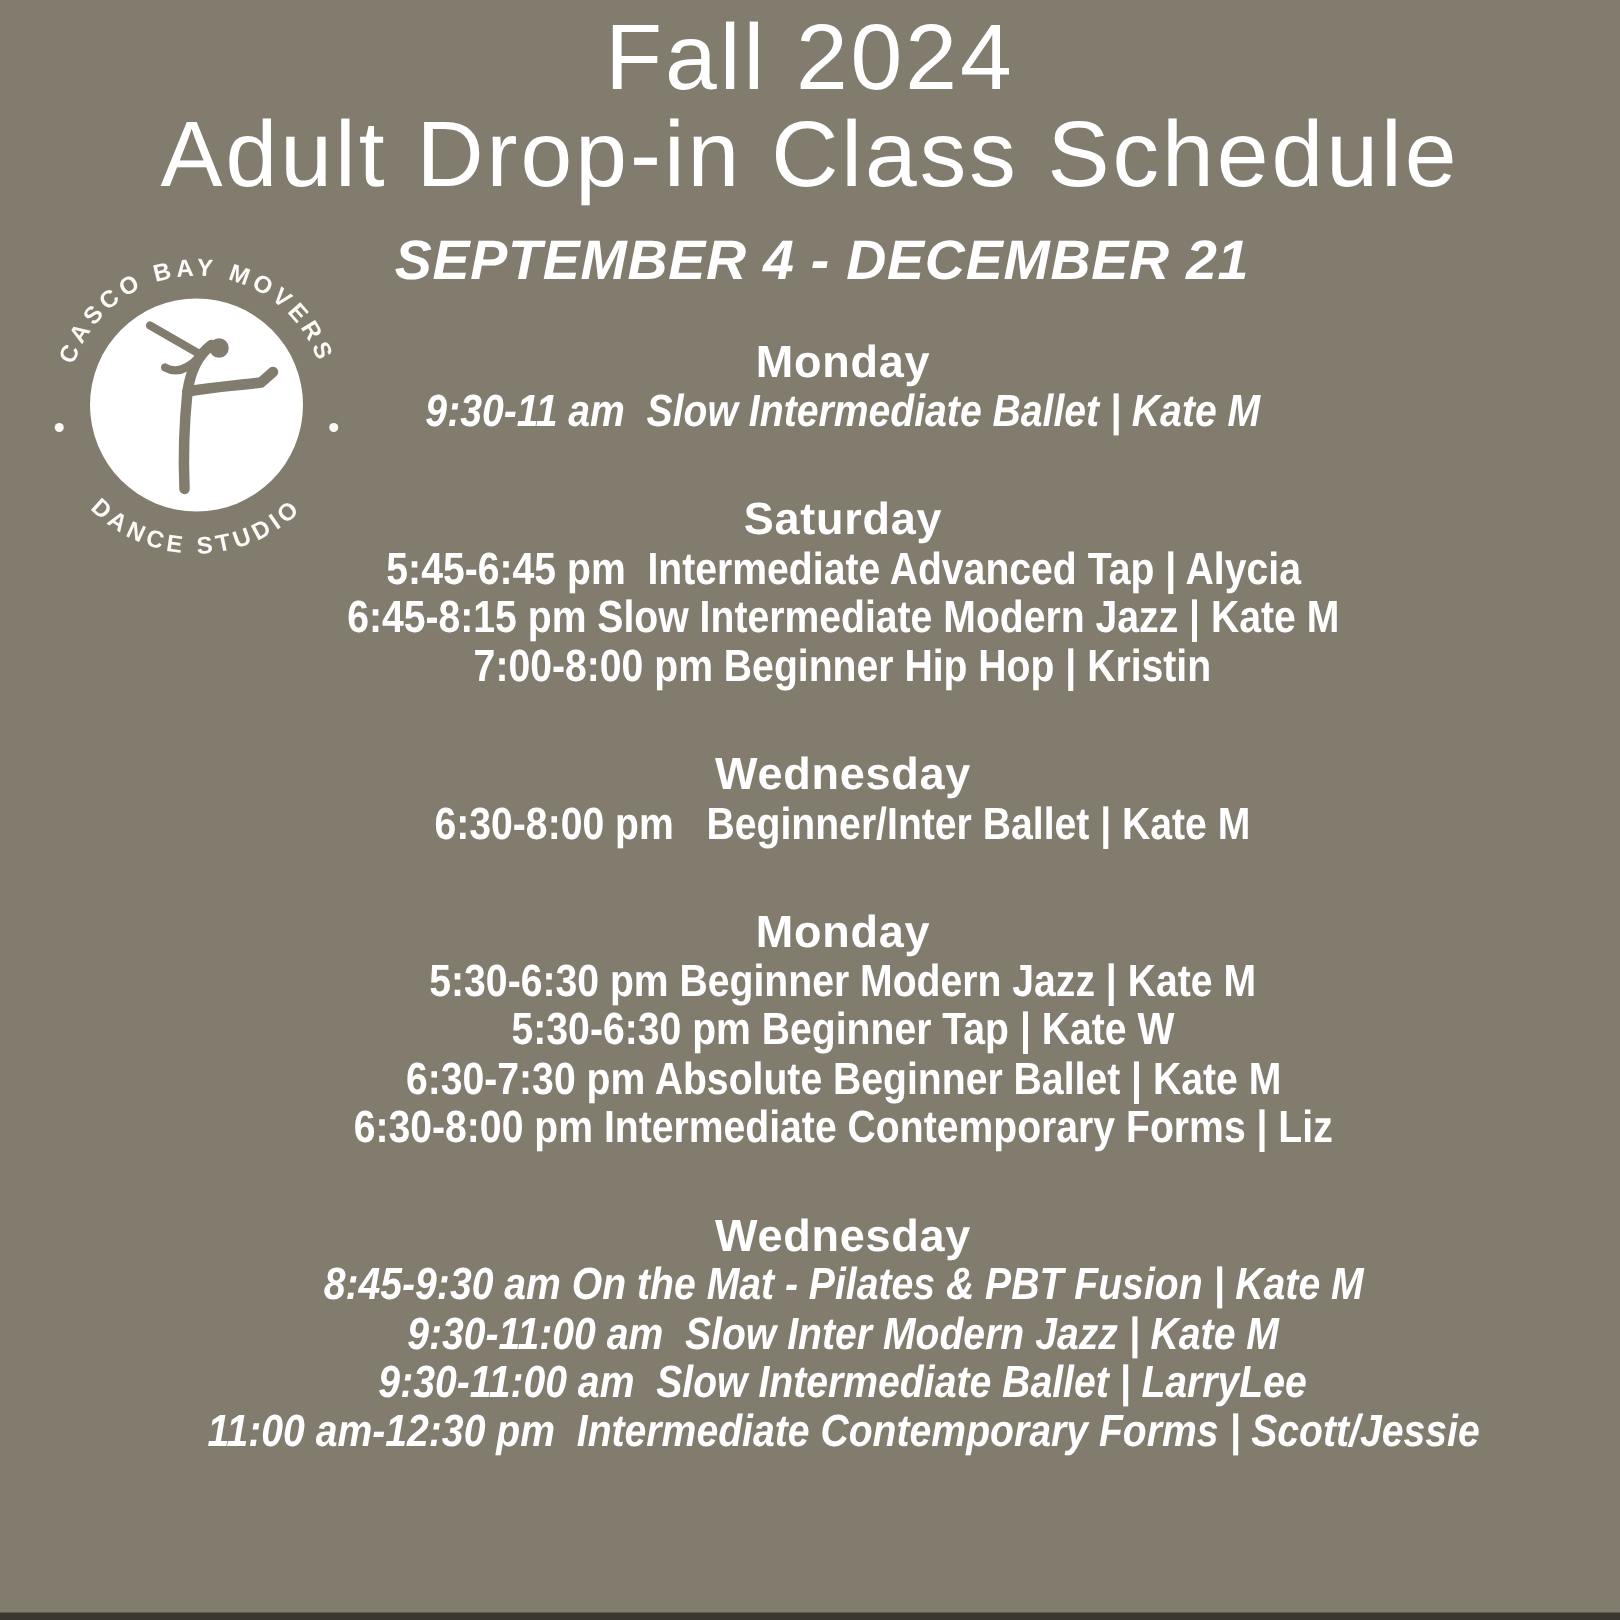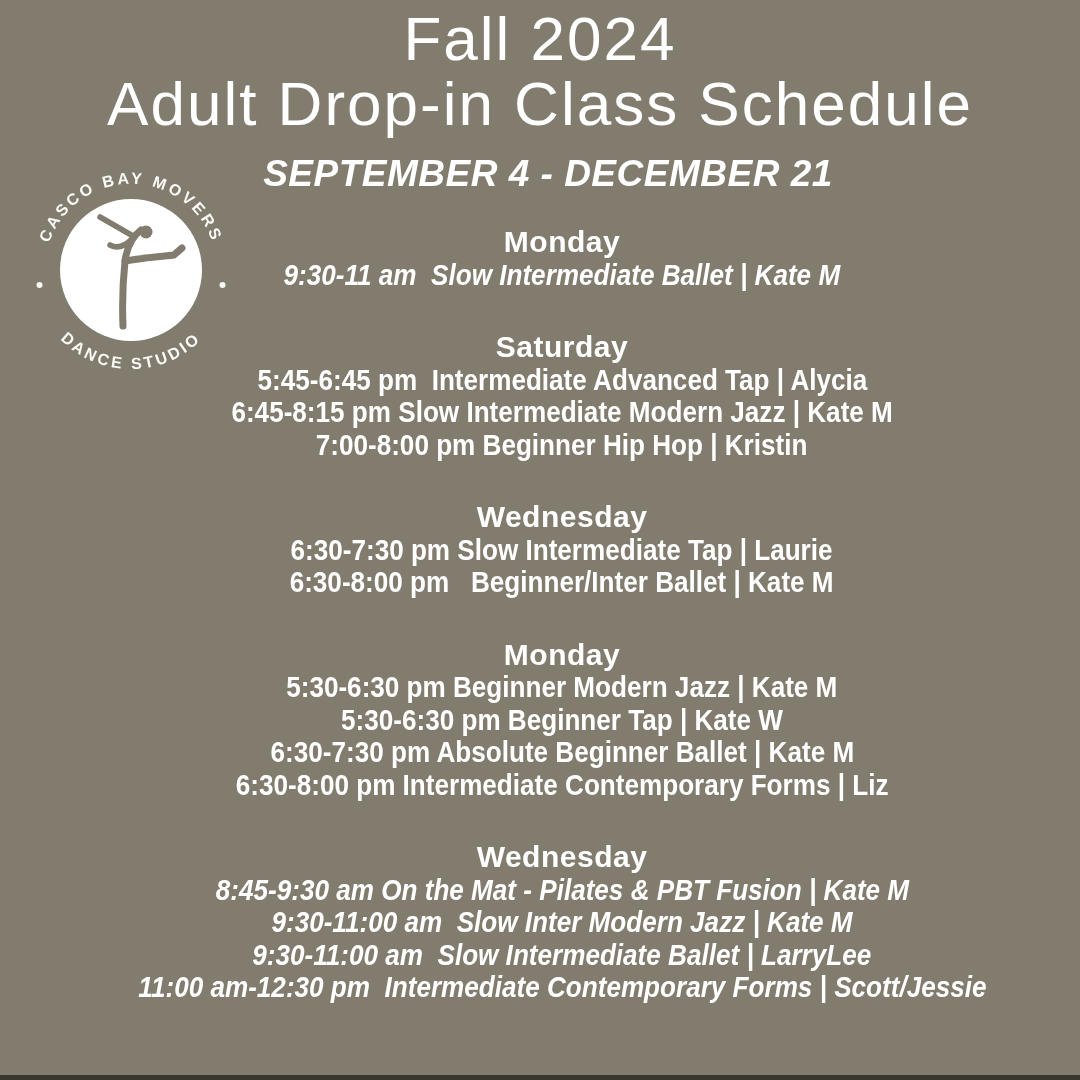--- a/index.html
+++ b/index.html
@@ -70,21 +70,20 @@
 
   <section class="day-block">
     <h2 class="day-header">Saturday</h2>
   <p class="class-line"><span>5:45-6:45 pm  Intermediate Advanced Tap | Alycia</span></p>
         <p class="class-line"><span>6:45-8:15 pm Slow Intermediate Modern Jazz | Kate M</span></p>
         <p class="class-line"><span>7:00-8:00 pm Beginner Hip Hop | Kristin</span></p>
       </section>
 
   <section class="day-block">
     <h2 class="day-header">Wednesday</h2>
-  <p class="class-line"><span>6:30-7:30 pm Slow Intermediate Tap | Laurie</span></p>
         <p class="class-line"><span>6:30-8:00 pm   Beginner/Inter Ballet | Kate M</span></p>
       </section>
 
   <section class="day-block">
     <h2 class="day-header">Monday</h2>
         <p class="class-line"><span>5:30-6:30 pm Beginner Modern Jazz | Kate M</span></p>
         <p class="class-line"><span>5:30-6:30 pm Beginner Tap | Kate W</span></p>
         <p class="class-line"><span>6:30-7:30 pm Absolute Beginner Ballet | Kate M</span></p>
         <p class="class-line"><span>6:30-8:00 pm Intermediate Contemporary Forms | Liz</span></p>
       </section>

